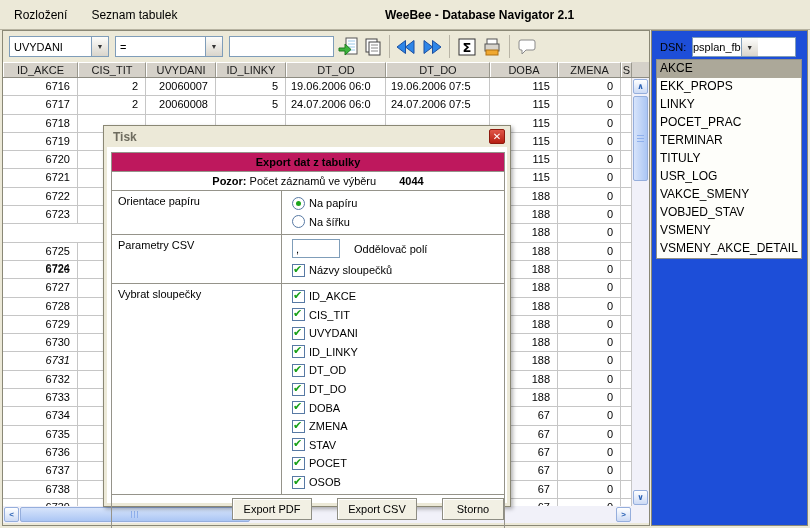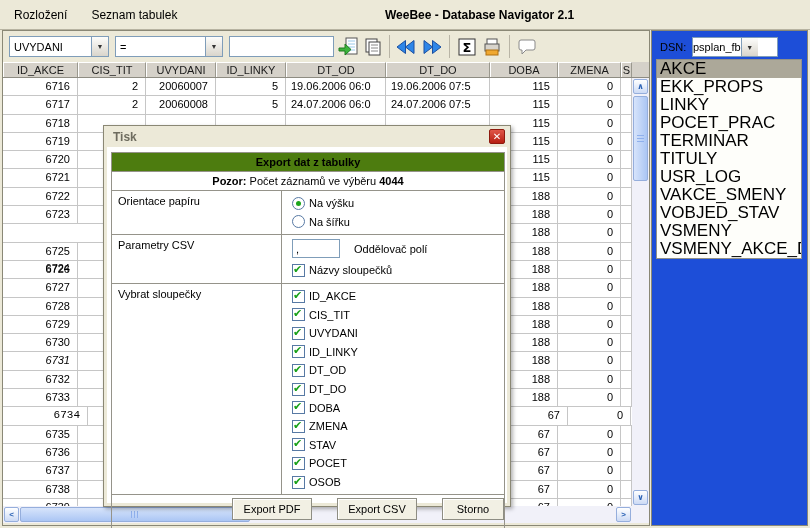--- a/index.html
+++ b/index.html
@@ -42,48 +42,48 @@
   .sb-thumb.h { background:linear-gradient(#D7E4FB,#ABC6F4); }
   .grip-v { position:absolute; left:3px; right:3px; top:50%; margin-top:-4px; height:8px; background:repeating-linear-gradient(to bottom,#8FB0EC 0 1px,rgba(0,0,0,0) 1px 3px); }
   .grip-h { position:absolute; top:3px; bottom:3px; left:50%; margin-left:-4px; width:8px; background:repeating-linear-gradient(to right,#8FB0EC 0 1px,rgba(0,0,0,0) 1px 3px); }
   #vscroll { left:629px; top:47px; width:17px; height:428px; }
   #hscroll { left:0px; top:475px; width:629px; height:17px; }
   #scroll-corner { position:absolute; left:629px; top:475px; width:17px; height:17px; background:#F1F1F9; }
 
   
   #right-panel { position:absolute; left:651px; top:30px; width:157px; height:496px; background:#1d4ed8; border:1px solid #8A8876; }
   #dsn-label { position:absolute; left:8px; top:10px; font-size:11px; }
-  #dsn-combo { position:absolute; left:40px; top:6px; width:86px; height:20px; background:#fff; border:1px solid #7F9DB9; display:flex; align-items:center; }
+  #dsn-combo { position:absolute; left:40px; top:6px; width:104px; height:20px; background:#fff; border:1px solid #7F9DB9; display:flex; align-items:center; }
   #table-list { position:absolute; left:4px; top:28px; width:146px; height:200px; background:#FEFEFA; border:1px solid #919188; overflow:hidden; }
-  .li { height:18px; line-height:17px; padding-left:3px; font-size:17px; white-space:nowrap; overflow:hidden; }
+  .li { height:18px; line-height:17px; padding-left:3px; font-size:12px; white-space:nowrap; overflow:hidden; }
   .li.sel { background:#ACA899; }
 
   
   #dialog { position:absolute; left:103px; top:125px; width:408px; height:382px; background:#ECE9D8; border:1px solid #8A8774; box-shadow:2px 2px 4px rgba(0,0,0,0.3); z-index:10; }
   #dialog-titlebar { position:absolute; left:0; top:0; width:100%; height:21px; display:flex; align-items:center; }
   #dialog-title { padding-left:9px; font-size:12px; font-weight:bold; color:#6E6C5F; }
   #dialog-close { position:absolute; right:5px; top:3px; width:16px; height:15px; background:linear-gradient(#E05648,#B71F12); border:1px solid #8E1A0E; border-radius:2px; color:#fff; font-size:10px; font-weight:bold; line-height:13px; text-align:center; }
   #dialog-content { position:absolute; left:3px; top:21px; right:3px; bottom:3px; background:#fff; }
   #export-table { position:absolute; left:4px; top:5px; width:394px; border:1px solid #95938A; }
-  #export-header { height:19px; background:#4d7c0f; border-bottom:1px solid #95938A; text-align:center; font-weight:bold; line-height:18px; color:#000; }
+  #export-header { height:19px; background:#be185d; border-bottom:1px solid #95938A; text-align:center; font-weight:bold; line-height:18px; color:#000; }
   #warning-row { height:19px; border-bottom:1px solid #95938A; text-align:center; line-height:18px; }
   .sect { display:flex; border-bottom:1px solid #95938A; }
   .sect-label { width:170px; border-right:1px solid #95938A; padding:4px 0 0 6px; flex:0 0 auto; }
   .sect-body { flex:1; padding:3px 0 3px 10px; }
   .opt { display:flex; align-items:center; height:18.6px; }
   .radio { width:13px; height:13px; border:1px solid #5779A4; border-radius:50%; background:#fff; margin-right:4px; position:relative; flex:0 0 auto; }
   .radio.sel::after { content:""; position:absolute; left:3px; top:3px; width:5px; height:5px; border-radius:50%; background:#1CA51C; }
   .cb { width:13px; height:13px; border:1px solid #5779A4; background:#fff; margin-right:4px; position:relative; flex:0 0 auto; }
   .cb::after { content:"✔"; position:absolute; left:0px; top:-2px; font-size:11px; color:#18A018; }
   #sep-input { width:48px; height:19px; border:1px solid #7F9DB9; font-family:inherit; font-size:11px; padding:0 3px; }
   #sep-row { display:flex; align-items:center; margin:1px 0 3px 0; }
   #sep-field-label { margin-left:14px; }
   #button-row { display:flex; justify-content:flex-end; gap:25px; padding:3px 0 8px 0; }
   .xbtn { height:22px; background:#F2F0E4; border:1px solid #8E8D83; box-shadow:inset 1px 1px 0 #fff; font-family:inherit; font-size:11px; color:#000; }
-  b { font-weight:bold; }
+  b { font-weight:bold;margin-left:20px; }
 
   
   svg { display:block; }
 </style>
 </head>
 <body>
 
 <div id="app">
 
   <div id="menubar">
@@ -362,21 +362,21 @@
           <div class="gc r" style="width: 68px;"></div>
           <div class="gc r" style="width: 70px;"></div>
           <div class="gc r" style="width: 70px;"></div>
           <div class="gc l" style="width: 100px;"></div>
           <div class="gc l" style="width: 104px;"></div>
           <div class="gc r" style="width: 68px;">188</div>
           <div class="gc r" style="width: 63px;">0</div>
           <div class="gc l" style="width: 11px;"></div>
         </div>
         <div class="grow">
-          <div class="gc r" style="width: 85px; font-family: Liberation Mono, monospace;">6734</div>
+          <div class="gc r" style="width: 75px;">6734</div>
           <div class="gc r" style="width: 68px;"></div>
           <div class="gc r" style="width: 70px;"></div>
           <div class="gc r" style="width: 70px;"></div>
           <div class="gc l" style="width: 100px;"></div>
           <div class="gc l" style="width: 104px;"></div>
           <div class="gc r" style="width: 68px;">67</div>
           <div class="gc r" style="width: 63px;">0</div>
           <div class="gc l" style="width: 11px;"></div>
         </div>
         <div class="grow">
@@ -484,21 +484,21 @@
       <div id="export-table">
         <div id="export-header">Export dat z tabulky</div>
         <div id="warning-row">
           <b>Pozor:</b><span> Počet záznamů ve výběru </span><b>4044</b>
         </div>
         <div class="sect">
           <div class="sect-label">Orientace papíru</div>
           <div class="sect-body">
               <div class="opt">
                 <span class="radio sel"></span>
-                <span>Na výšku</span>
+                <span>Na papíru</span>
               </div>
               <div class="opt">
                 <span class="radio"></span>
                 <span>Na šířku</span>
               </div>
             </div>
         </div>
         <div class="sect">
           <div class="sect-label">Parametry CSV</div>
           <div class="sect-body">

